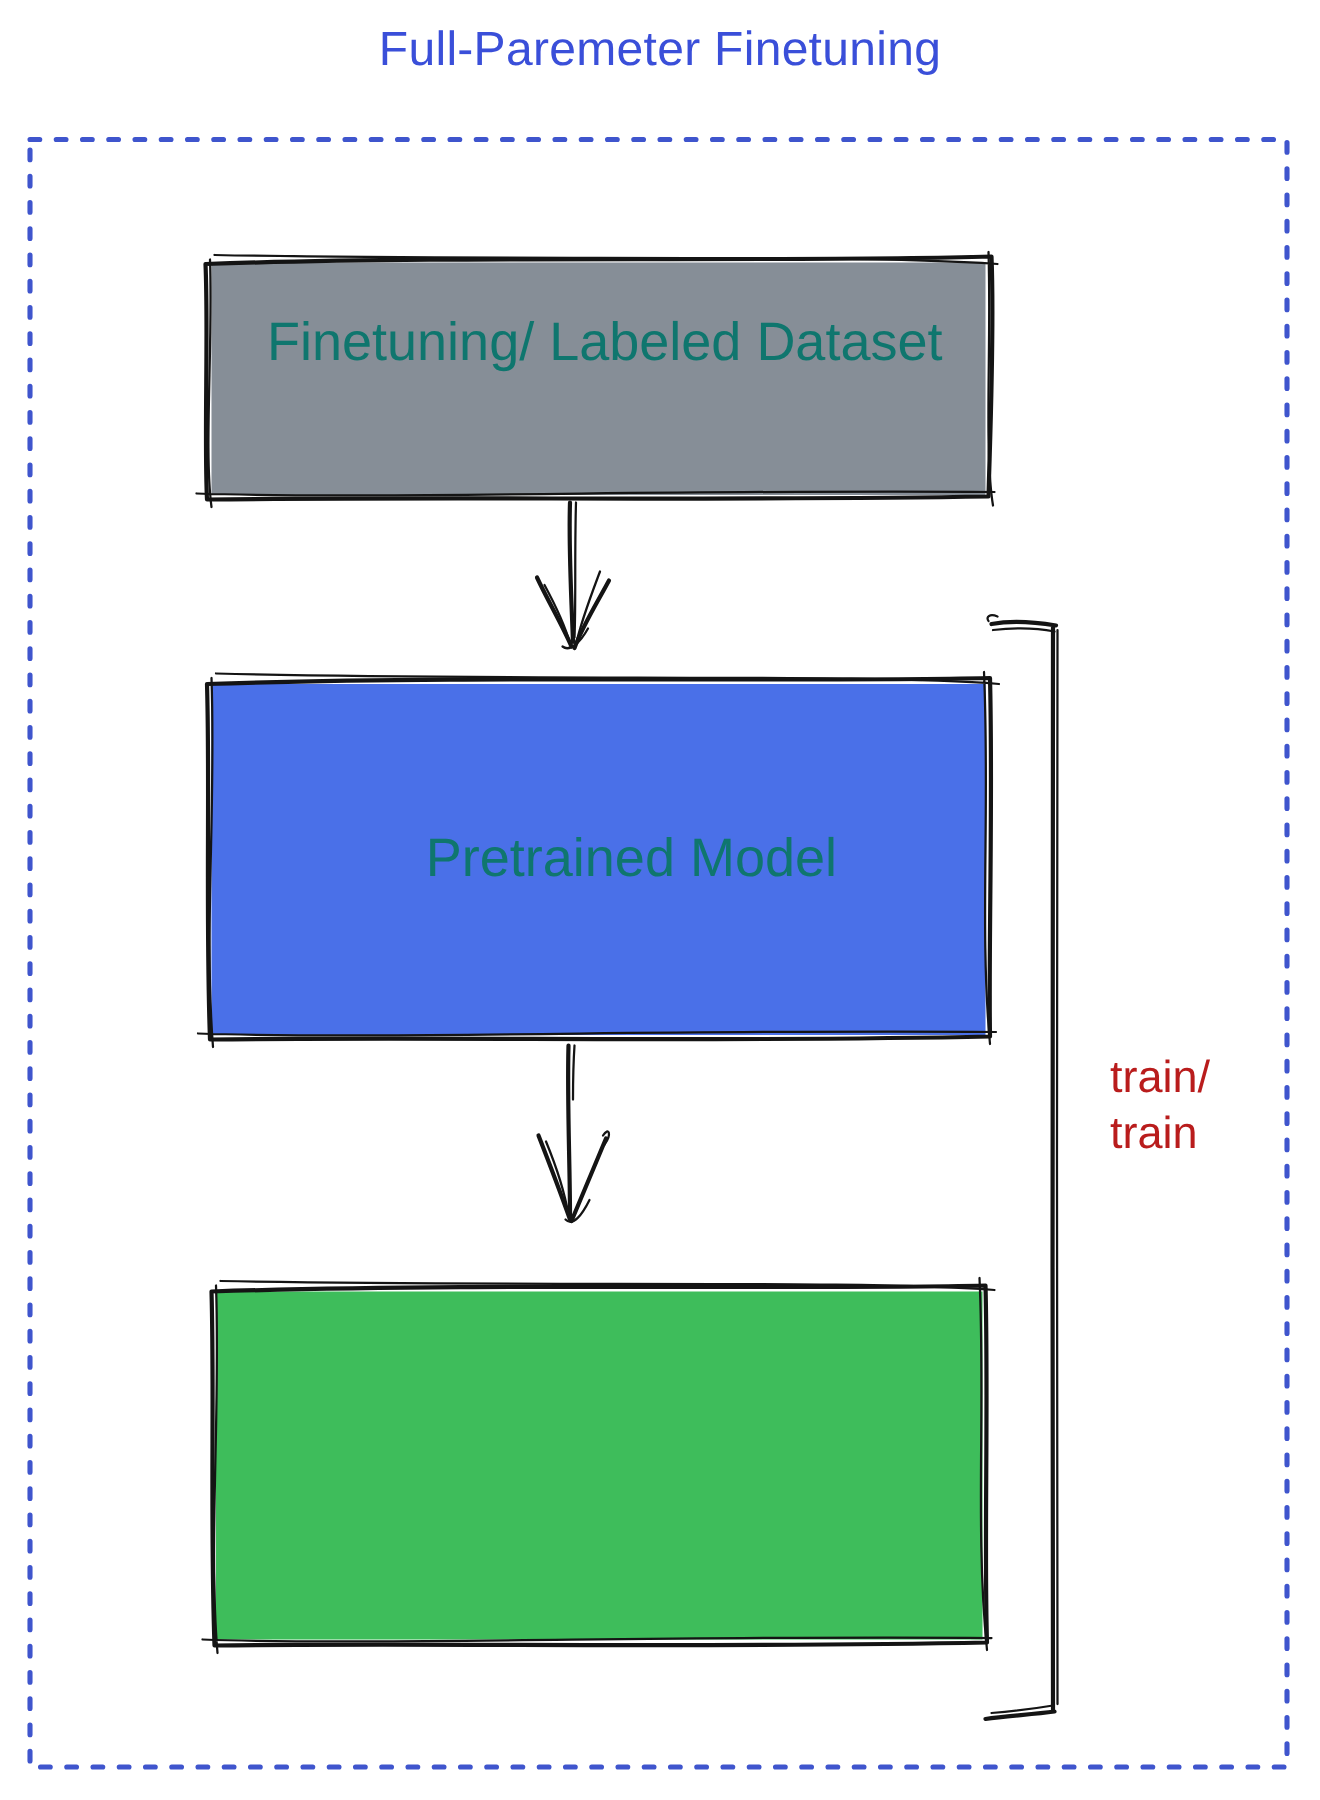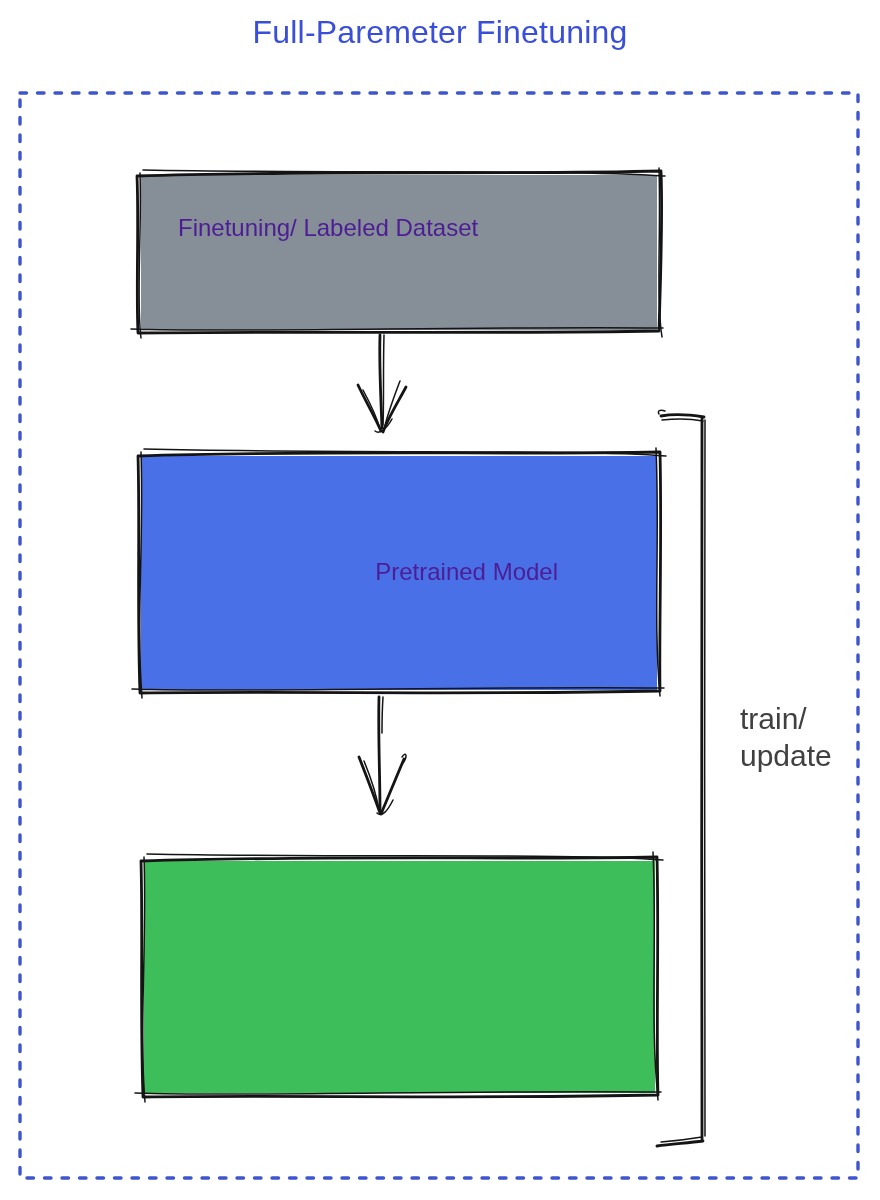--- a/index.html
+++ b/index.html
@@ -22,30 +22,30 @@
     left: 0;
     width: 880px;
     text-align: center;
     font-size: 32px;
     line-height: 37px;
     color: #3a4fd9;
     letter-spacing: 0.2px;
   }
   .node-label {
     position: absolute;
-    color: #4c1d95;
-    font-size: 24px;
+    color: #0f766e;
+    font-size: 36px;
     line-height: 35px;
     white-space: nowrap;
   }
   .bracket-label {
     position: absolute;
     left: 740px;
     top: 700px;
-    color: #404040;
+    color: #b91c1c;
     font-size: 30px;
     line-height: 37px;
   }
   .ink {
     fill: none;
     stroke: #141414;
     stroke-linecap: round;
     stroke-linejoin: round;
   }
   .main { stroke-width: 2.8; }
@@ -102,16 +102,16 @@
 
   <div class="title">Full-Paremeter Finetuning</div>
 
   <div class="node-label" style="left:178px; top:210px;">Finetuning/ Labeled Dataset</div>
 
   <div class="node-label" style="left:138px; top:554px; width:420px; text-align:right;">Pretrained Model</div>
 
 
   <div class="bracket-label">
     <div>train/</div>
-    <div>update</div>
+    <div>train</div>
   </div>
 
 </div>
 
 </body></html>

